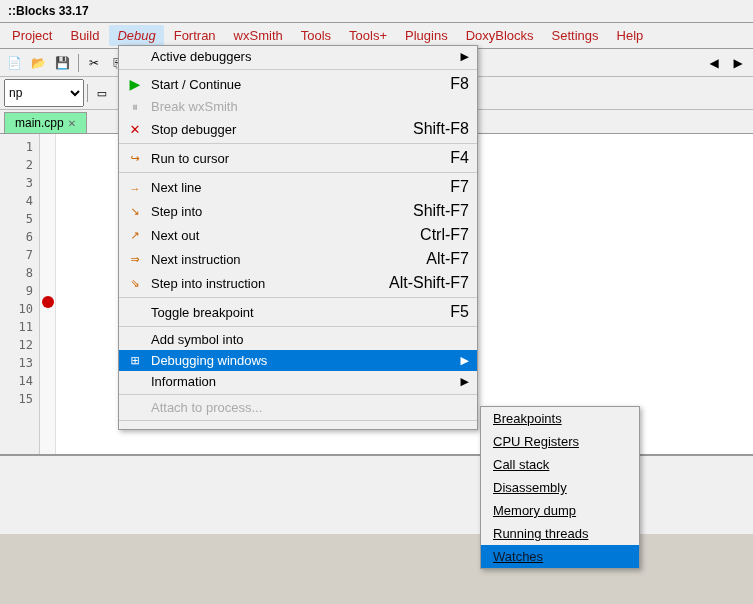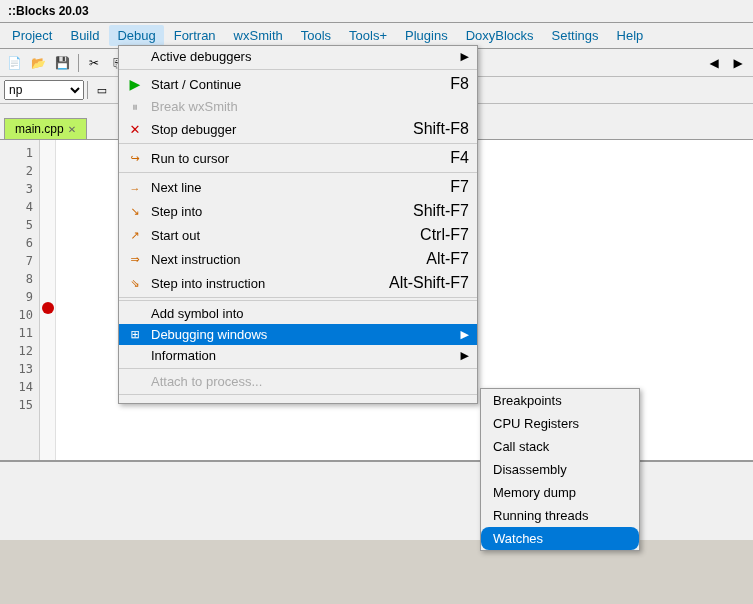--- a/index.html
+++ b/index.html
@@ -29,24 +29,24 @@
       display: flex;
       align-items: center;
       padding: 2px 4px;
       border-bottom: 1px solid #999;
       gap: 2px;
     }
     .menu-item {
       padding: 3px 8px;
       cursor: pointer;
       font-size: 13px;
-      color: #0369a1;
+      color: #b91c1c;
       border-radius: 2px;
     }
-    .menu-item.active { background: #cce4f7; }
+    .menu-item.active { background: #cce4f7; font-style: italic; }
 
     
     .toolbar {
       background: #f0f0f0;
       display: flex;
       align-items: center;
       padding: 2px 4px;
       border-bottom: 1px solid #bbb;
       gap: 2px;
       flex-wrap: wrap;
@@ -84,23 +84,22 @@
       border: 1px solid #999;
       border-bottom: none;
       font-size: 12px;
       cursor: pointer;
       margin-right: 2px;
       display: flex;
       align-items: center;
       gap: 4px;
     }
     .tab.active {
-      background: #bef264;
+      background: #86efac;
       z-index: 1;
-      margin-top: 12px;
     }
     .tab-close {
       font-size: 10px;
       color: #666;
       cursor: pointer;
     }
 
     
     .editor-area {
       background: #fff;
@@ -221,27 +220,27 @@
     }
     .submenu-item {
       display: flex;
       align-items: center;
       padding: 4px 12px;
       cursor: pointer;
       font-size: 13px;
       color: #000;
       white-space: nowrap;
     }
-    .submenu-item.highlighted { background: #0078d7; color: #ffffff; border-radius: 8px; }
+    .submenu-item.highlighted { background: #0078d7; color: #0f172a; }
   </style>
 </head>
 <body>
 
 <div class="title-bar">
-  <span>::Blocks 20.03</span>
+  <span>::Blocks 33.17</span>
 </div>
 
 <div class="menu-bar">
   <div class="menu-item">Project</div>
   <div class="menu-item">Build</div>
   <div class="menu-item active">Debug</div>
   <div class="menu-item">Fortran</div>
   <div class="menu-item">wxSmith</div>
   <div class="menu-item">Tools</div>
   <div class="menu-item">Tools+</div>
@@ -271,21 +270,21 @@
   <div class="toolbar-btn" style="font-size:14px;">⏸</div>
   <div class="toolbar-btn" style="color:#cc0000;font-size:14px;">⏹</div>
 
   <div style="margin-left: auto; display:flex; gap:2px;">
     <div class="toolbar-btn">◀</div>
     <div class="toolbar-btn">▶</div>
   </div>
 </div>
 
 <div class="toolbar" style="min-height:22px; gap:1px;">
-  <select style="height:20px; font-size:12px; min-width:80px;">
+  <select style="height:28px; font-size:12px; min-width:80px;">
     <option>np</option>
   </select>
   <div class="toolbar-sep"></div>
   <div class="toolbar-btn" style="font-size:11px;">▭</div>
   <div class="toolbar-btn" style="font-size:11px;">▭</div>
   <div class="toolbar-btn" style="font-size:11px;">⬡</div>
   <div class="toolbar-btn" style="font-size:11px;">□</div>
   <div class="toolbar-sep"></div>
   <select style="height:20px; font-size:12px; min-width:120px;"></select>
   <div class="toolbar-sep"></div>
@@ -373,39 +372,44 @@
     </div>
 
     <div class="menu-dropdown-item">
       <span class="item-icon" style="color:#cc6600; font-size:11px;">↘</span>
       <span>Step into</span>
       <span class="item-shortcut">Shift-F7</span>
     </div>
 
     <div class="menu-dropdown-item">
       <span class="item-icon" style="color:#cc6600; font-size:11px;">↗</span>
-      <span>Start out</span>
+      <span>Next out</span>
       <span class="item-shortcut">Ctrl-F7</span>
     </div>
 
     <div class="menu-dropdown-item">
       <span class="item-icon" style="color:#cc6600; font-size:11px;">⇒</span>
       <span>Next instruction</span>
       <span class="item-shortcut">Alt-F7</span>
     </div>
 
     <div class="menu-dropdown-item">
       <span class="item-icon" style="color:#cc6600; font-size:11px;">⇘</span>
       <span>Step into instruction</span>
       <span class="item-shortcut">Alt-Shift-F7</span>
     </div>
 
 
     <div class="menu-separator"></div>
 
+    <div class="menu-dropdown-item">
+      <span class="item-icon"></span>
+      <span>Toggle breakpoint</span>
+      <span class="item-shortcut">F5</span>
+    </div>
 
 
     <div class="menu-separator"></div>
 
     <div class="menu-dropdown-item">
       <span class="item-icon"></span>
       <span>Add symbol into</span>
     </div>
 
     <div class="menu-dropdown-item highlighted">
@@ -429,21 +433,21 @@
 
 
     <div class="menu-separator"></div>
 
     <div class="menu-dropdown-item">
       <span class="item-icon"></span>
     </div>
 
   </div>
 
-  <div class="submenu" style="top: 388px; left: 480px; min-width: 160px;">
+  <div class="submenu" style="top: 406px; left: 480px; min-width: 160px; text-decoration: underline;">
     <div class="submenu-item">
       <span>Breakpoints</span>
     </div>
     <div class="submenu-item">
       <span>CPU Registers</span>
     </div>
     <div class="submenu-item">
       <span>Call stack</span>
     </div>
     <div class="submenu-item">

